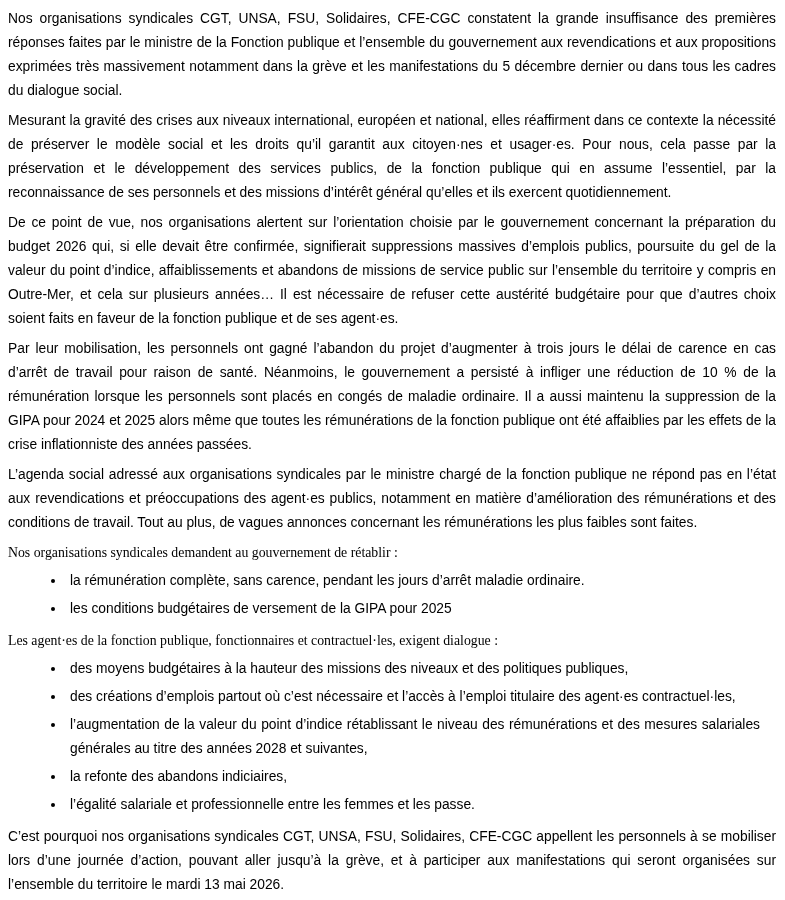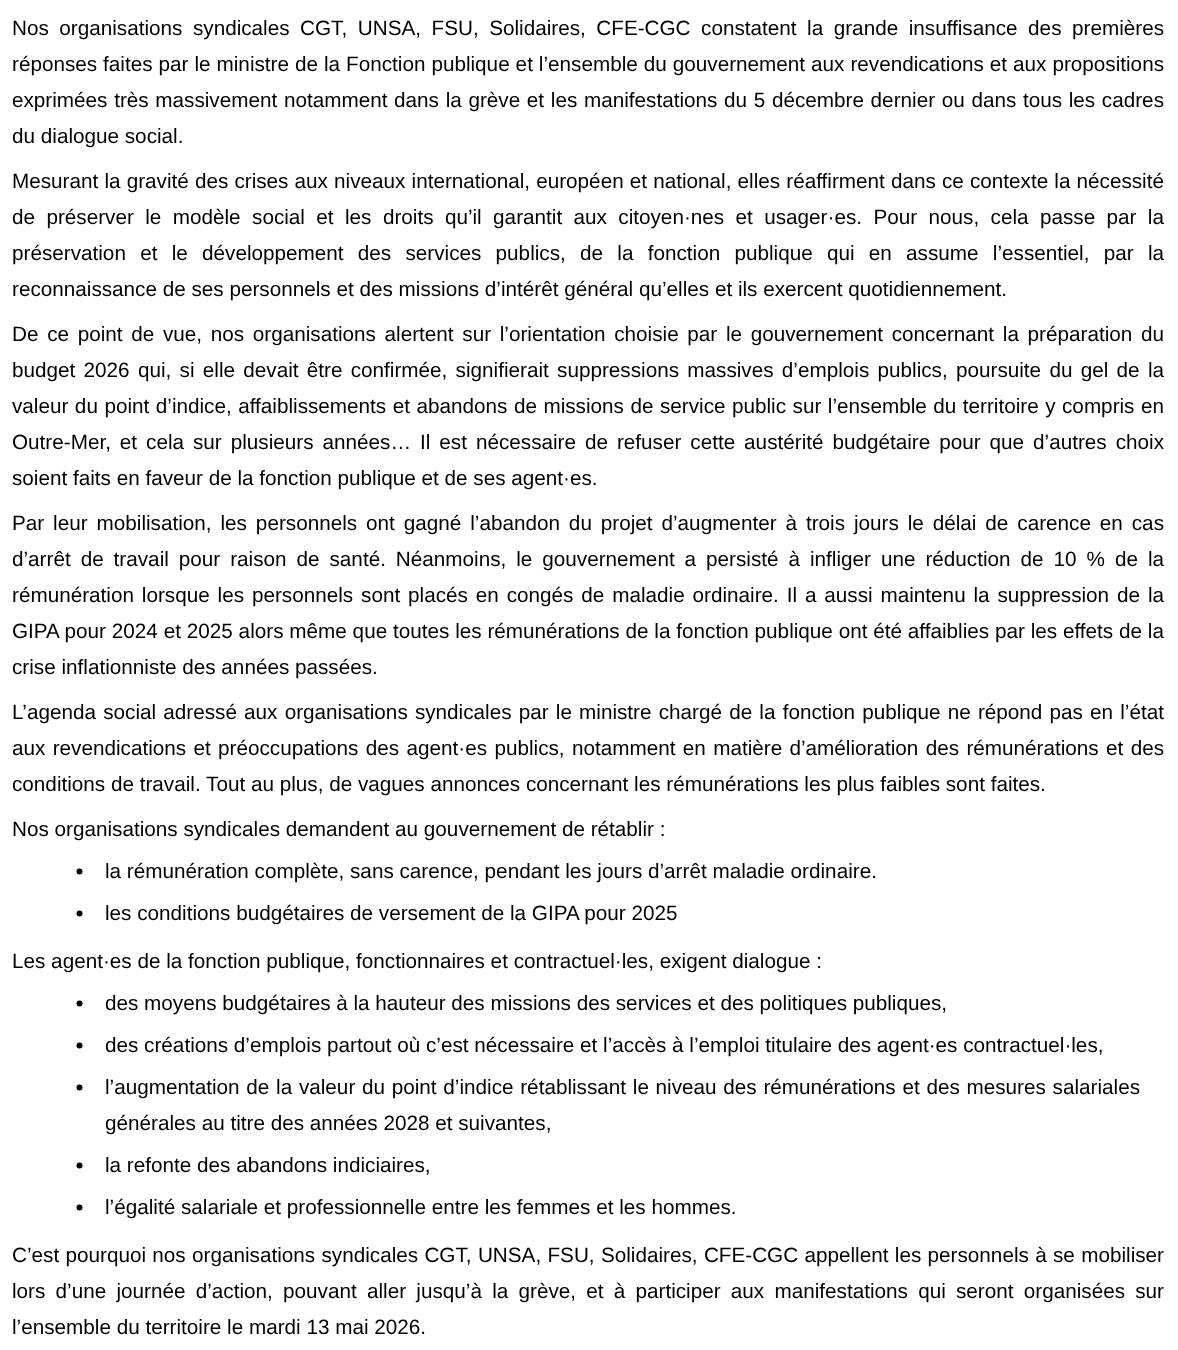--- a/index.html
+++ b/index.html
@@ -18,20 +18,21 @@
     line-height: 24px;
     color: #000000;
   }
   .para {
     margin: 0 0 6px 0;
     text-align: justify;
   }
   .intro {
     margin: 0 0 4px 0;
     text-align: justify;
+    font-family: Liberation Serif, serif;
   }
   .list {
     list-style: disc;
     margin: 0 16px 8px 0;
     padding: 0 0 0 58px;
   }
   .item {
     text-align: justify;
     padding-left: 4px;
     margin: 0 0 4px 0;
@@ -47,20 +48,20 @@
 <p class="para">L’agenda social adressé aux organisations syndicales par le ministre chargé de la fonction publique ne répond pas en l’état aux revendications et préoccupations des agent·es publics, notamment en matière d’amélioration des rémunérations et des conditions de travail. Tout au plus, de vagues annonces concernant les rémunérations les plus faibles sont faites.</p>
 
 <p class="intro">Nos organisations syndicales demandent au gouvernement de rétablir :</p>
 <ul class="list">
   <li class="item">la rémunération complète, sans carence, pendant les jours d’arrêt maladie ordinaire.</li>
   <li class="item">les conditions budgétaires de versement de la GIPA pour 2025</li>
 </ul>
 
 <p class="intro">Les agent·es de la fonction publique, fonctionnaires et contractuel·les, exigent dialogue :</p>
 <ul class="list">
-  <li class="item">des moyens budgétaires à la hauteur des missions des services et des politiques publiques,</li>
+  <li class="item">des moyens budgétaires à la hauteur des missions des niveaux et des politiques publiques,</li>
   <li class="item">des créations d’emplois partout où c’est nécessaire et l’accès à l’emploi titulaire des agent·es contractuel·les,</li>
   <li class="item">l’augmentation de la valeur du point d’indice rétablissant le niveau des rémunérations et des mesures salariales générales au titre des années 2028 et suivantes,</li>
   <li class="item">la refonte des abandons indiciaires,</li>
-  <li class="item">l’égalité salariale et professionnelle entre les femmes et les hommes.</li>
+  <li class="item">l’égalité salariale et professionnelle entre les femmes et les passe.</li>
 </ul>
 
 <p class="para">C’est pourquoi nos organisations syndicales CGT, UNSA, FSU, Solidaires, CFE-CGC appellent les personnels à se mobiliser lors d’une journée d’action, pouvant aller jusqu’à la grève, et à participer aux manifestations qui seront organisées sur l’ensemble du territoire le mardi 13 mai 2026.</p>
 
 </body></html>

